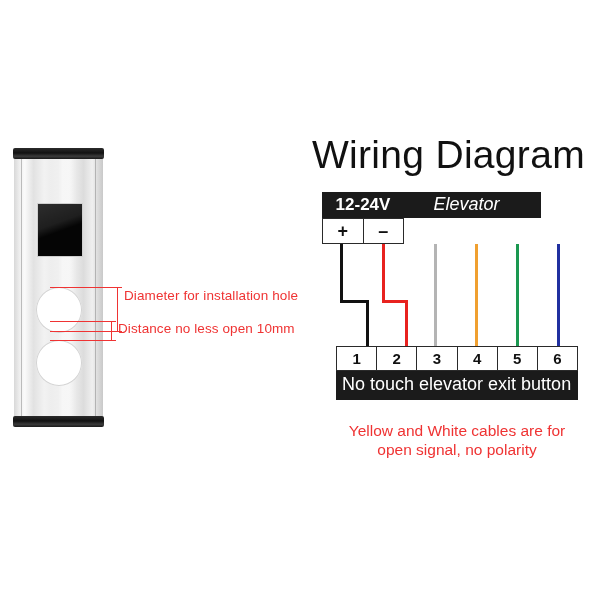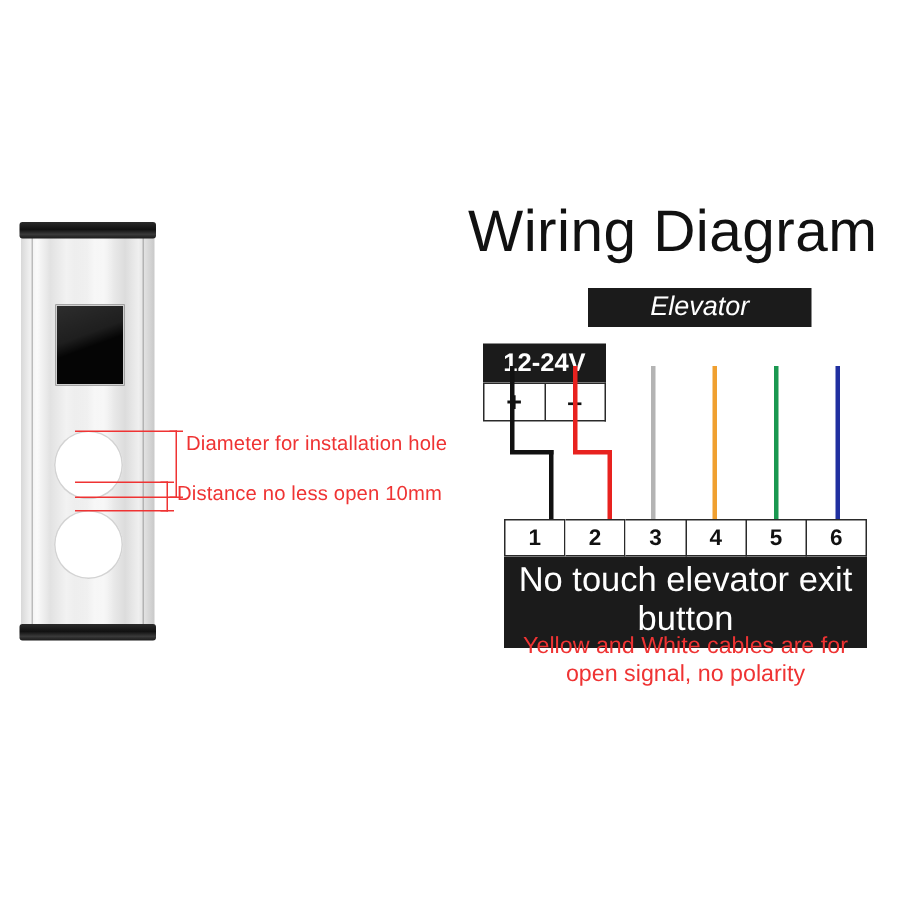--- a/index.html
+++ b/index.html
@@ -38,35 +38,35 @@
 
   .blk{position:absolute;}
   .blk-head{background:#1b1b1b;color:#fff;text-align:center;box-sizing:border-box;}
   .cells{display:flex;box-sizing:border-box;}
   .cell{flex:1;background:#fff;border:1px solid #2a2a2a;border-left:none;box-sizing:border-box;
     text-align:center;color:#111;font-weight:bold;}
   .cell:first-child{border-left:1px solid #2a2a2a;}
 
   
   #power{left:322px;top:192px;width:82px;}
-  #power .blk-head{height:26px;line-height:26px;font-size:17px;font-weight:bold;margin-top:37px;}
+  #power .blk-head{height:26px;line-height:26px;font-size:17px;font-weight:bold;}
   #power .cells{height:26px;}
   #power .cell{line-height:24px;font-size:18px;}
 
   
   #controller{left:392px;top:192px;width:149px;font-style:italic;}
   #controller .blk-head{height:26px;line-height:25px;font-size:18px;font-weight:normal;}
   #controller .cells{height:26px;}
   #controller .cell{line-height:24px;font-size:12.5px;}
 
   
   #bottom{left:336px;top:346px;width:242px;}
   #bottom .cells{height:25px;}
   #bottom .cell{line-height:23px;font-size:15px;}
-  #bottom .blk-foot{background:#1b1b1b;color:#fff;text-align:center;font-size:23px;
+  #bottom .blk-foot{background:#1b1b1b;color:#fff;text-align:left;font-size:18px;
     padding:3px 6px 6px;line-height:1.12;box-sizing:border-box;}
 
   .wire{position:absolute;}
   .note{position:absolute;left:336px;top:421px;width:242px;text-align:center;
     color:#ef3333;font-size:15.5px;line-height:1.25;}
 </style>
 </head>
 <body>
 
 <div id="stage">

